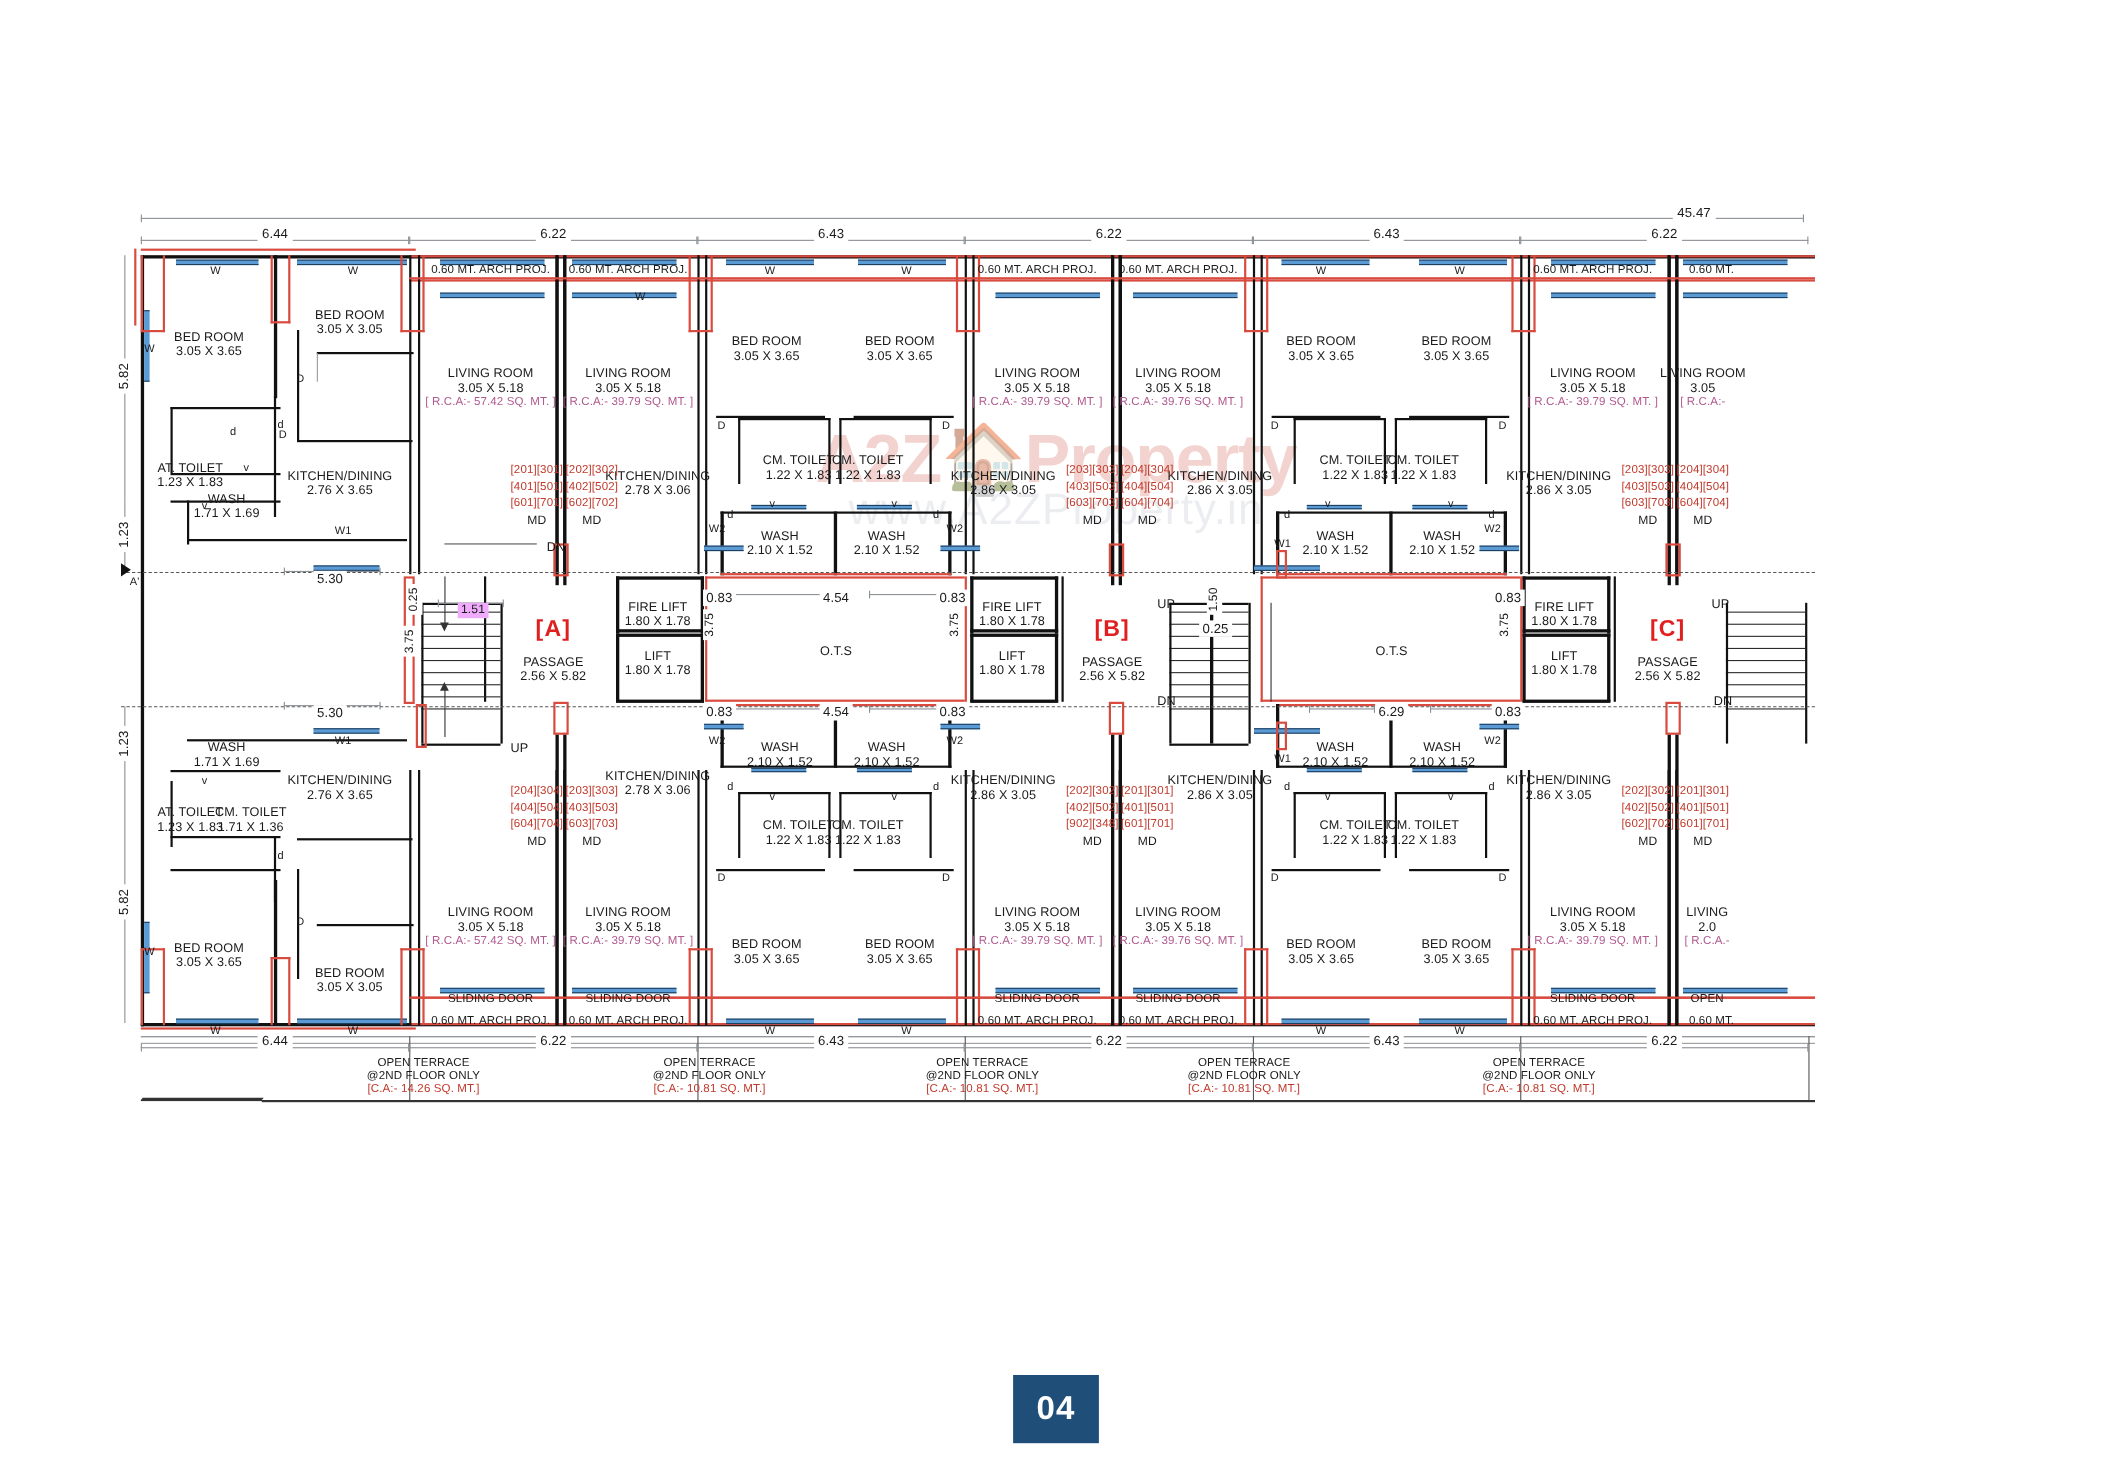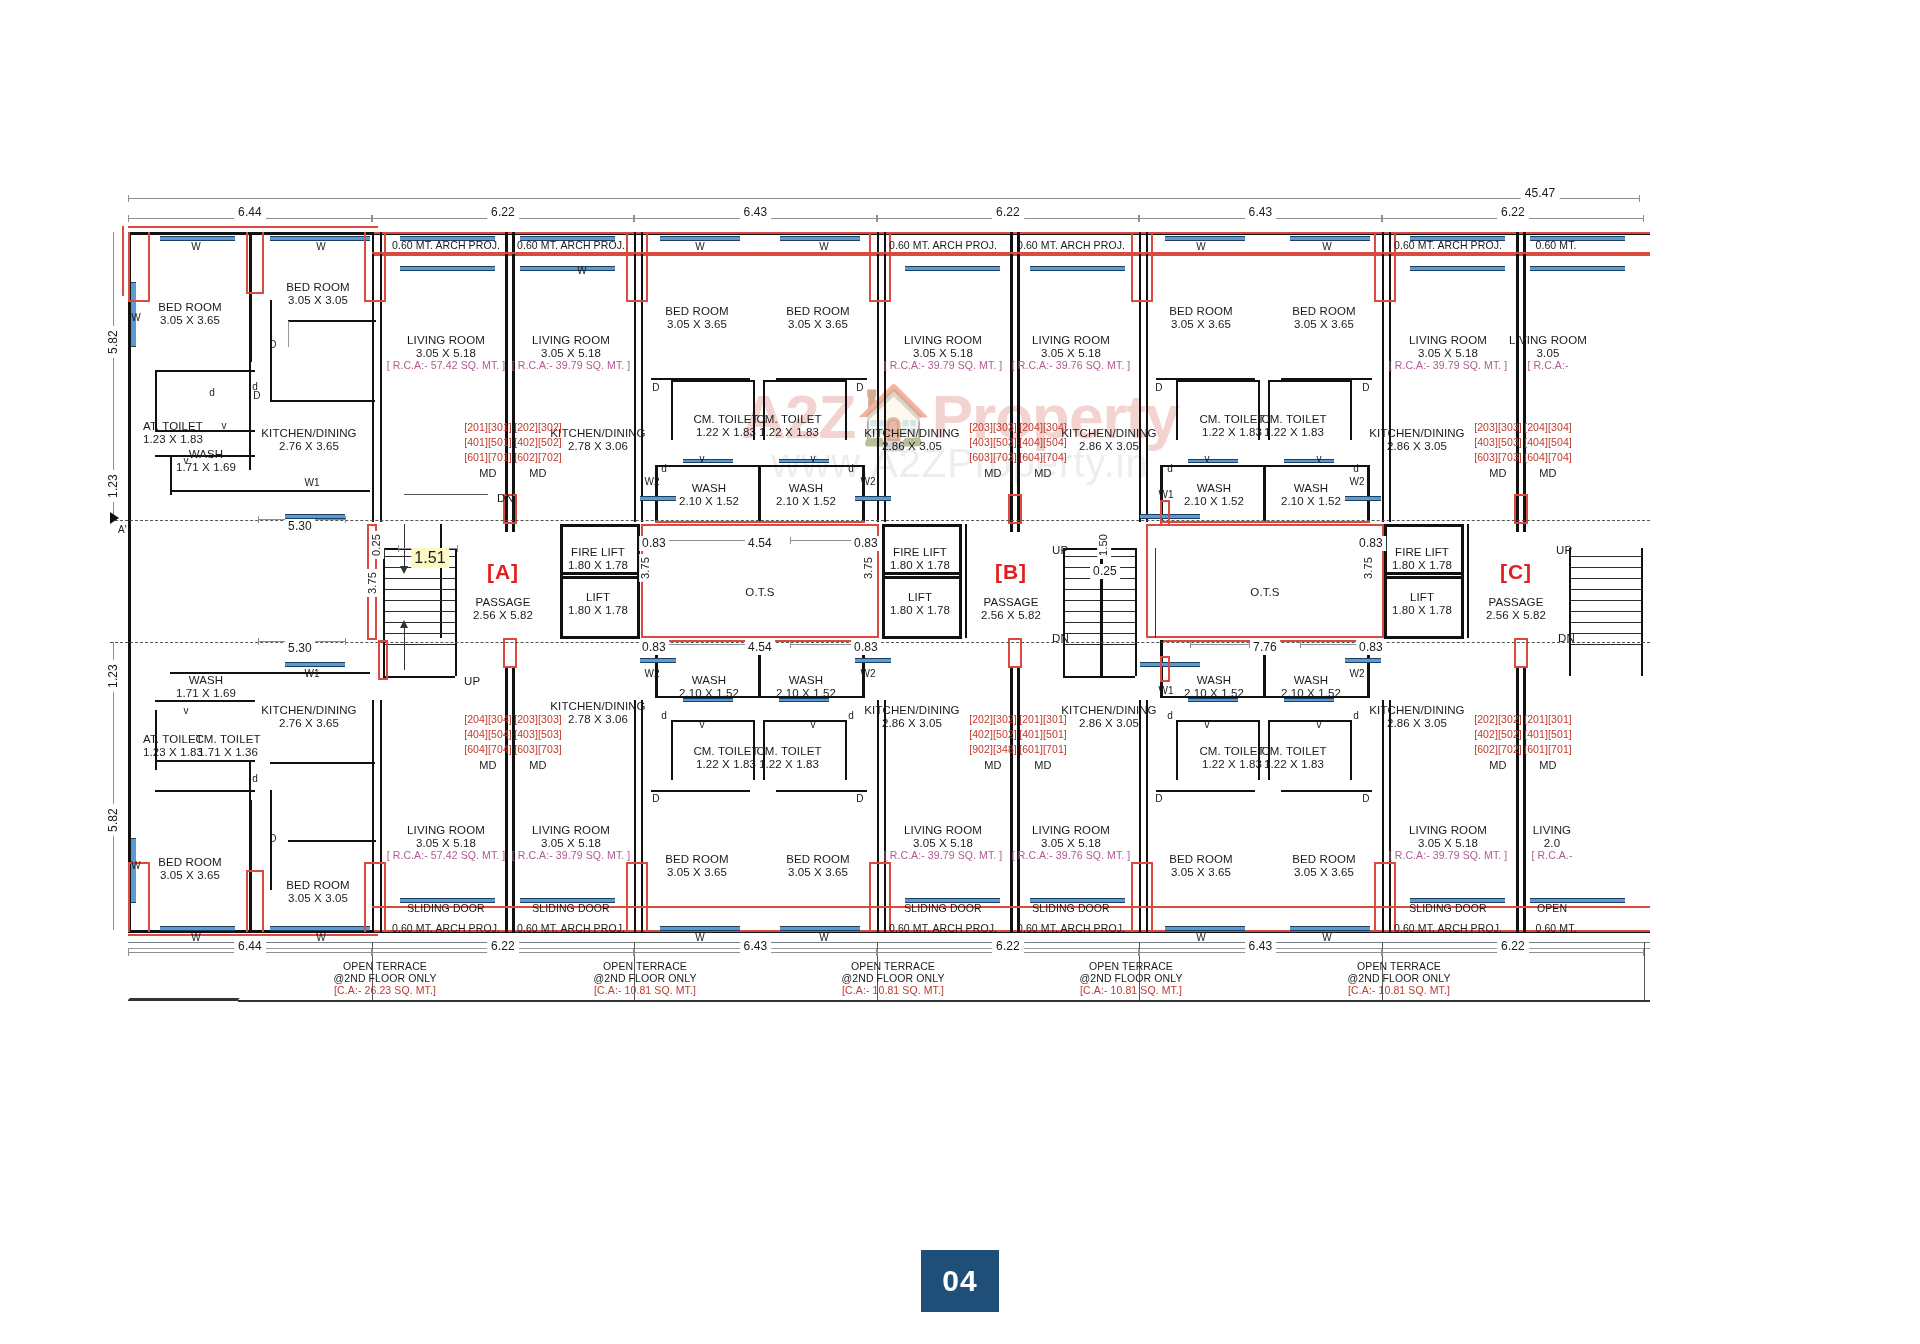--- a/index.html
+++ b/index.html
@@ -445,34 +445,34 @@
       <div class="txt c" style="left: 755.5px; top: 939px; background: rgb(255, 255, 255); font-size: 12px; padding: 0px 4px;">6.43</div>
       <div class="txt c" style="left: 1008px; top: 939px; background: rgb(255, 255, 255); font-size: 12px; padding: 0px 4px;">6.22</div>
       <div class="txt c" style="left: 1260.5px; top: 939px; background: rgb(255, 255, 255); font-size: 12px; padding: 0px 4px;">6.43</div>
       <div class="txt c" style="left: 1513px; top: 939px; background: rgb(255, 255, 255); font-size: 12px; padding: 0px 4px;">6.22</div>
       <div class="txt" style="left: 113px; top: 342px; transform: translate(-50%, -50%) rotate(-90deg); background: rgb(255, 255, 255); padding: 0px 4px; font-size: 12px;">5.82</div>
       <div class="txt" style="left: 113px; top: 486px; transform: translate(-50%, -50%) rotate(-90deg); background: rgb(255, 255, 255); padding: 0px 4px; font-size: 12px;">1.23</div>
       <div class="txt" style="left: 113px; top: 676px; transform: translate(-50%, -50%) rotate(-90deg); background: rgb(255, 255, 255); padding: 0px 4px; font-size: 12px;">1.23</div>
       <div class="txt" style="left: 113px; top: 820px; transform: translate(-50%, -50%) rotate(-90deg); background: rgb(255, 255, 255); padding: 0px 4px; font-size: 12px;">5.82</div>
       <div class="txt" style="left: 300px; top: 519px; transform: translateX(-50%); background: rgb(255, 255, 255); padding: 0px 3px; font-size: 12px;">5.30</div>
       <div class="txt" style="left: 300px; top: 641px; transform: translateX(-50%); background: rgb(255, 255, 255); padding: 0px 3px; font-size: 12px;">5.30</div>
-      <div class="txt" style="left: 430px; top: 548px; transform: translateX(-50%); background: #fef9c3; padding: 0px 3px; font-size: 16px;">1.51</div>
+      <div class="txt" style="left: 430px; top: 548px; transform: translateX(-50%); background: #f0abfc; padding: 0px 3px; font-size: 11px;">1.51</div>
       <div class="txt" style="left: 377px; top: 545px; transform: translate(-50%, -50%) rotate(-90deg); background: rgb(255, 255, 255); padding: 0px 3px; font-size: 11px;">0.25</div>
       <div class="txt" style="left: 373px; top: 583px; transform: translate(-50%, -50%) rotate(-90deg); background: rgb(255, 255, 255); padding: 0px 3px; font-size: 11px;">3.75</div>
       <div class="txt" style="left: 760px; top: 536px; transform: translateX(-50%); background: rgb(255, 255, 255); padding: 0px 3px; font-size: 12px;">4.54</div>
       <div class="txt" style="left: 654px; top: 536px; transform: translateX(-50%); background: rgb(255, 255, 255); padding: 0px 3px; font-size: 12px;">0.83</div>
       <div class="txt" style="left: 866px; top: 536px; transform: translateX(-50%); background: rgb(255, 255, 255); padding: 0px 3px; font-size: 12px;">0.83</div>
       <div class="txt" style="left: 646px; top: 568px; transform: translate(-50%, -50%) rotate(-90deg); background: rgb(255, 255, 255); padding: 0px 3px; font-size: 11px;">3.75</div>
       <div class="txt" style="left: 869px; top: 568px; transform: translate(-50%, -50%) rotate(-90deg); background: rgb(255, 255, 255); padding: 0px 3px; font-size: 11px;">3.75</div>
       <div class="txt" style="left: 760px; top: 640px; transform: translateX(-50%); background: rgb(255, 255, 255); padding: 0px 3px; font-size: 12px;">4.54</div>
       <div class="txt" style="left: 654px; top: 640px; transform: translateX(-50%); background: rgb(255, 255, 255); padding: 0px 3px; font-size: 12px;">0.83</div>
       <div class="txt" style="left: 866px; top: 640px; transform: translateX(-50%); background: rgb(255, 255, 255); padding: 0px 3px; font-size: 12px;">0.83</div>
       <div class="txt" style="left: 1105px; top: 564px; transform: translateX(-50%); background: rgb(255, 255, 255); padding: 0px 3px; font-size: 12px;">0.25</div>
       <div class="txt" style="left: 1104px; top: 545px; transform: translate(-50%, -50%) rotate(-90deg); background: rgb(255, 255, 255); padding: 0px 3px; font-size: 11px;">1.50</div>
-      <div class="txt" style="left: 1265px; top: 640px; transform: translateX(-50%); background: rgb(255, 255, 255); padding: 0px 3px; font-size: 12px;">7.76</div>
+      <div class="txt" style="left: 1265px; top: 640px; transform: translateX(-50%); background: rgb(255, 255, 255); padding: 0px 3px; font-size: 12px;">6.29</div>
       <div class="txt" style="left: 1371px; top: 640px; transform: translateX(-50%); background: rgb(255, 255, 255); padding: 0px 3px; font-size: 12px;">0.83</div>
       <div class="txt" style="left: 1369px; top: 568px; transform: translate(-50%, -50%) rotate(-90deg); background: rgb(255, 255, 255); padding: 0px 3px; font-size: 11px;">3.75</div>
       <div class="txt" style="left: 1371px; top: 536px; transform: translateX(-50%); background: rgb(255, 255, 255); padding: 0px 3px; font-size: 12px;">0.83</div>
       <div class="txt c" style="left: 190px; top: 300px; font-size: 11.5px;">BED ROOM</div>
       <div class="txt c" style="left: 190px; top: 313px; font-size: 11.5px;">3.05 X 3.65</div>
       <div class="txt c" style="left: 318px; top: 280px; font-size: 11.5px;">BED ROOM</div>
       <div class="txt c" style="left: 318px; top: 293px; font-size: 11.5px;">3.05 X 3.05</div>
       <div class="txt c" style="left: 173px; top: 419px; font-size: 11.5px;">AT. TOILET</div>
       <div class="txt c" style="left: 173px; top: 432px; font-size: 11.5px;">1.23 X 1.83</div>
       <div class="txt c" style="left: 206px; top: 447px; font-size: 11.5px;">WASH</div>
@@ -672,21 +672,21 @@
       <div class="txt c" style="left: 1448px; top: 922px; font-size: 10.5px;">0.60 MT. ARCH PROJ.</div>
       <div class="txt c" style="left: 1556px; top: 922px; font-size: 10.5px;">0.60 MT.</div>
       <div class="txt c" style="left: 446px; top: 902px; font-size: 10.5px;">SLIDING DOOR</div>
       <div class="txt c" style="left: 571px; top: 902px; font-size: 10.5px;">SLIDING DOOR</div>
       <div class="txt c" style="left: 943px; top: 902px; font-size: 10.5px;">SLIDING DOOR</div>
       <div class="txt c" style="left: 1071px; top: 902px; font-size: 10.5px;">SLIDING DOOR</div>
       <div class="txt c" style="left: 1448px; top: 902px; font-size: 10.5px;">SLIDING DOOR</div>
       <div class="txt c" style="left: 1552px; top: 902px; font-size: 10.5px;">OPEN</div>
       <div class="txt c" style="left: 385px; top: 960px; font-size: 10.5px;">OPEN TERRACE</div>
       <div class="txt c" style="left: 385px; top: 972px; font-size: 10.5px;">@2ND FLOOR ONLY</div>
-      <div class="txt c red" style="left: 385px; top: 984px; font-size: 10.5px;">[C.A:- 26.23 SQ. MT.]</div>
+      <div class="txt c red" style="left: 385px; top: 984px; font-size: 10.5px;">[C.A:- 14.26 SQ. MT.]</div>
       <div class="txt c" style="left: 645px; top: 960px; font-size: 10.5px;">OPEN TERRACE</div>
       <div class="txt c" style="left: 645px; top: 972px; font-size: 10.5px;">@2ND FLOOR ONLY</div>
       <div class="txt c red" style="left: 645px; top: 984px; font-size: 10.5px;">[C.A:- 10.81 SQ. MT.]</div>
       <div class="txt c" style="left: 893px; top: 960px; font-size: 10.5px;">OPEN TERRACE</div>
       <div class="txt c" style="left: 893px; top: 972px; font-size: 10.5px;">@2ND FLOOR ONLY</div>
       <div class="txt c red" style="left: 893px; top: 984px; font-size: 10.5px;">[C.A:- 10.81 SQ. MT.]</div>
       <div class="txt c" style="left: 1131px; top: 960px; font-size: 10.5px;">OPEN TERRACE</div>
       <div class="txt c" style="left: 1131px; top: 972px; font-size: 10.5px;">@2ND FLOOR ONLY</div>
       <div class="txt c red" style="left: 1131px; top: 984px; font-size: 10.5px;">[C.A:- 10.81 SQ. MT.]</div>
       <div class="txt c" style="left: 1399px; top: 960px; font-size: 10.5px;">OPEN TERRACE</div>

